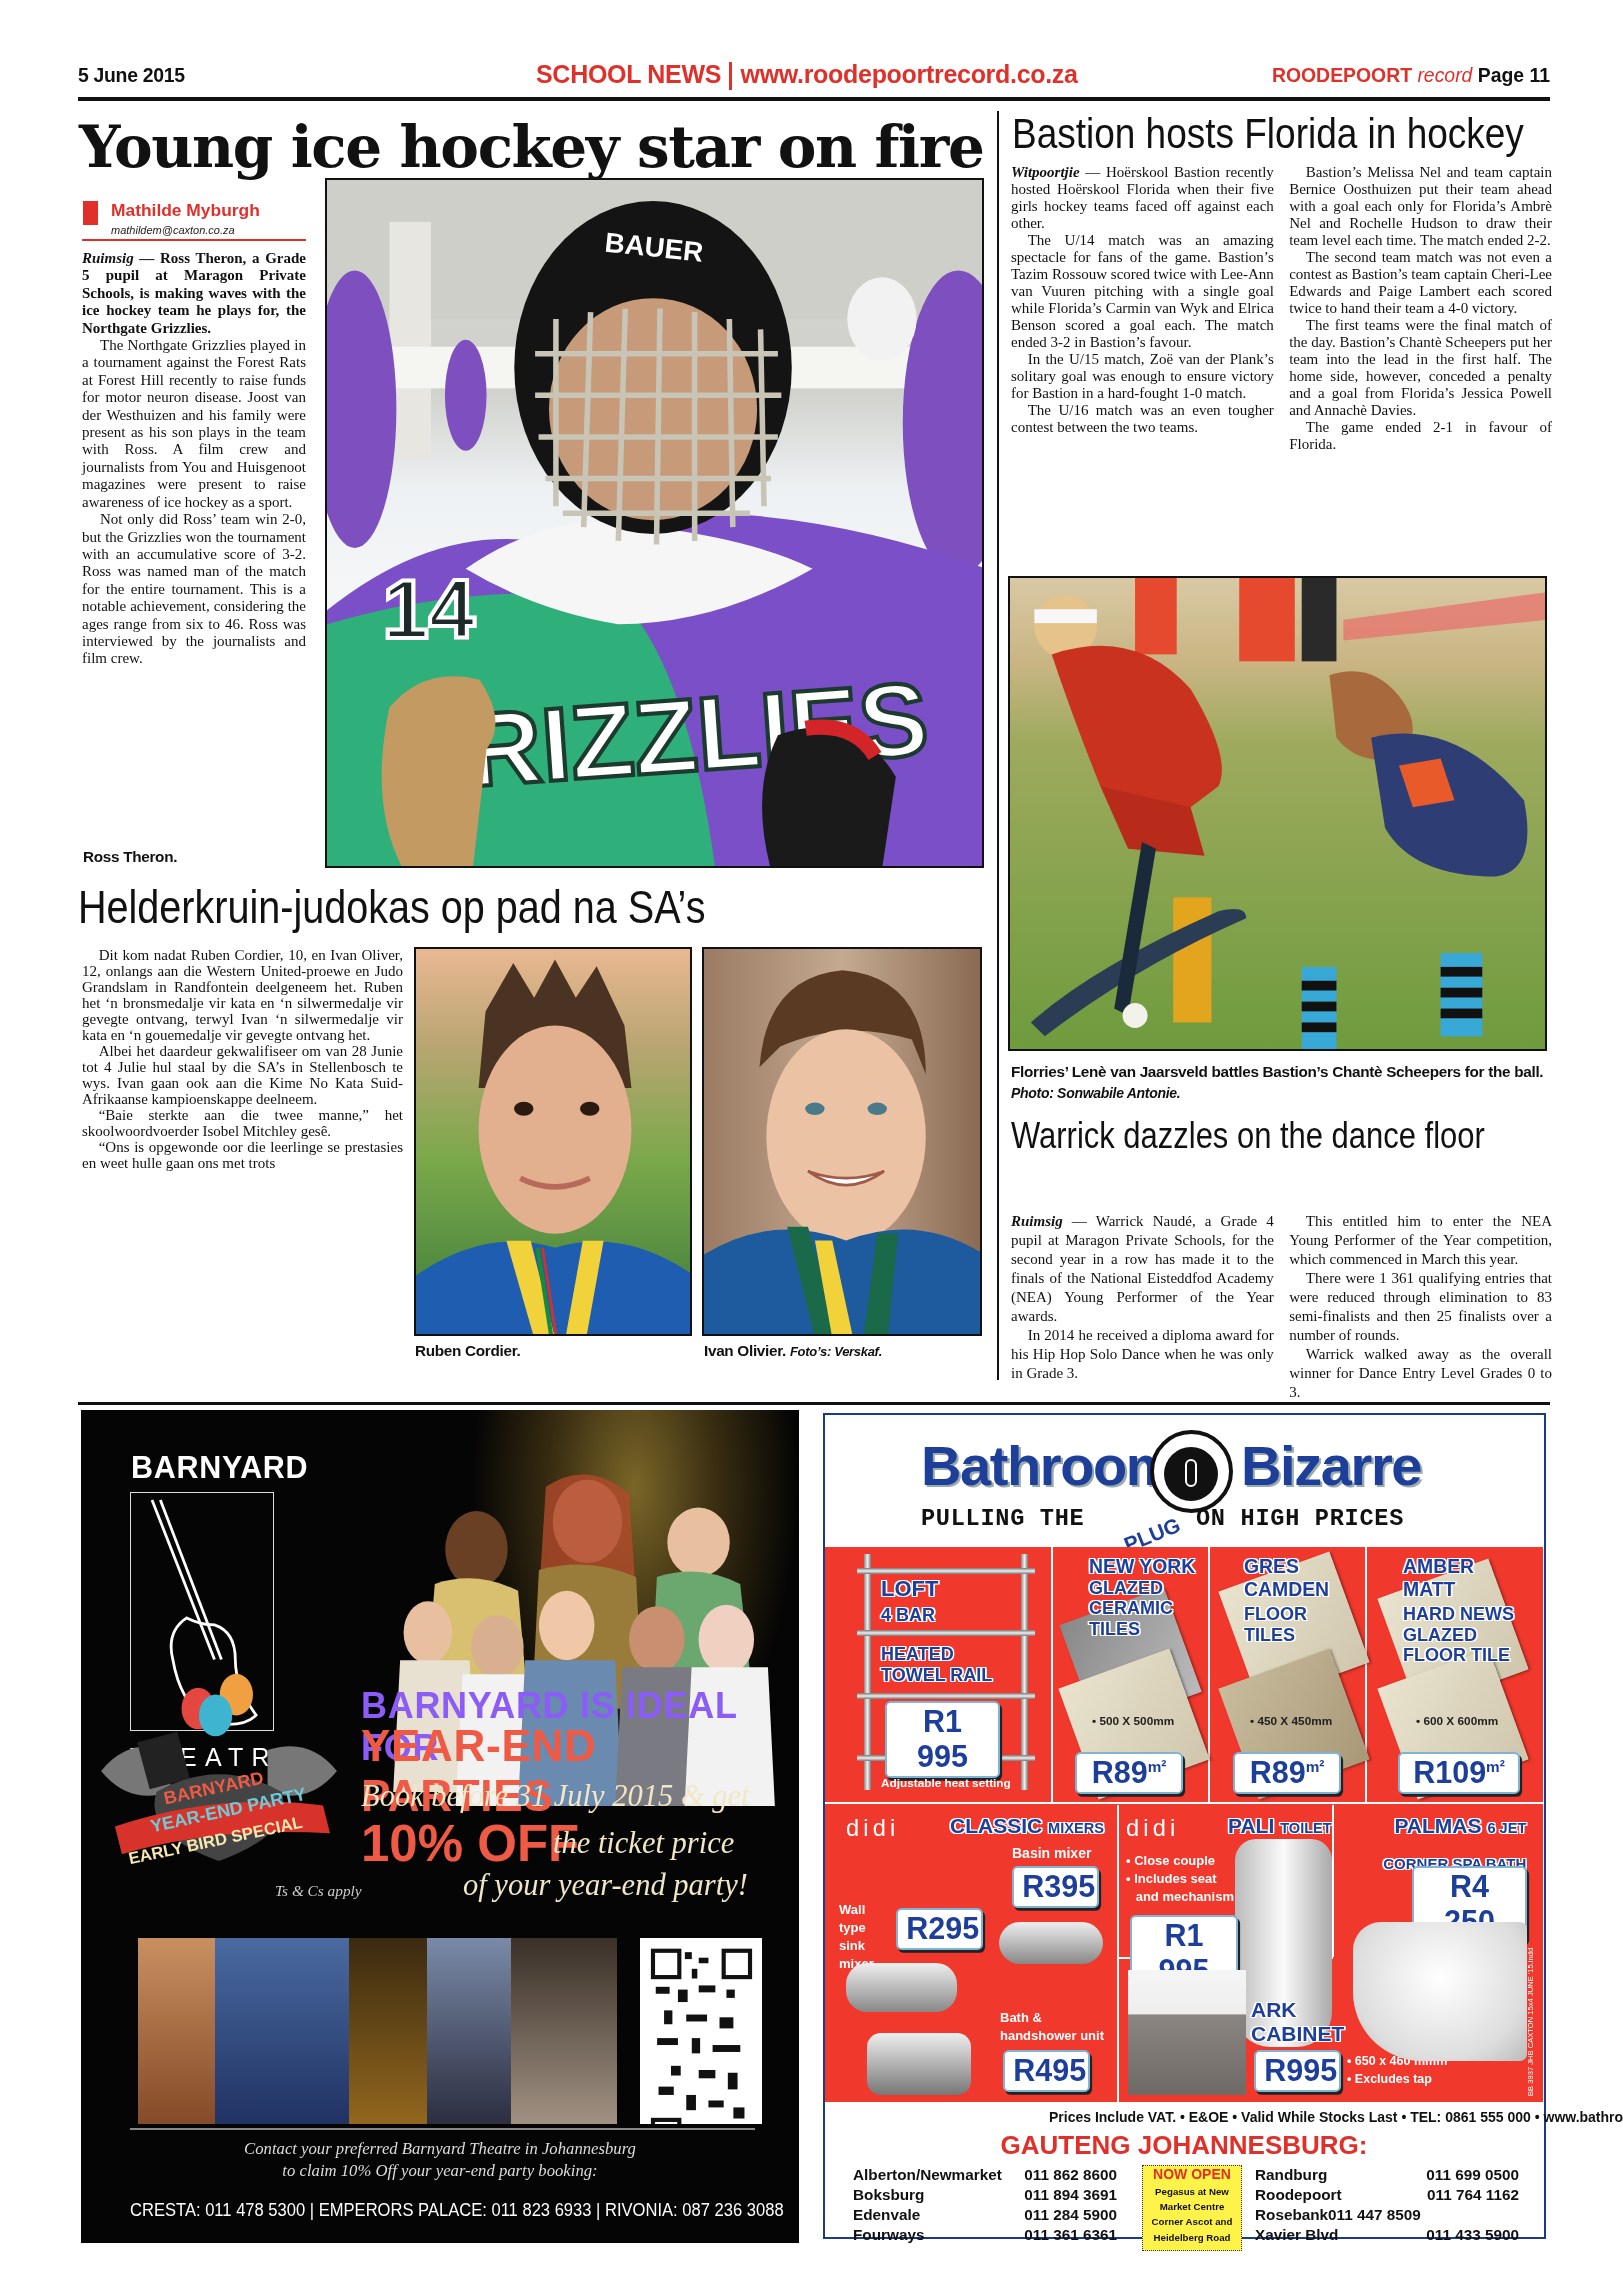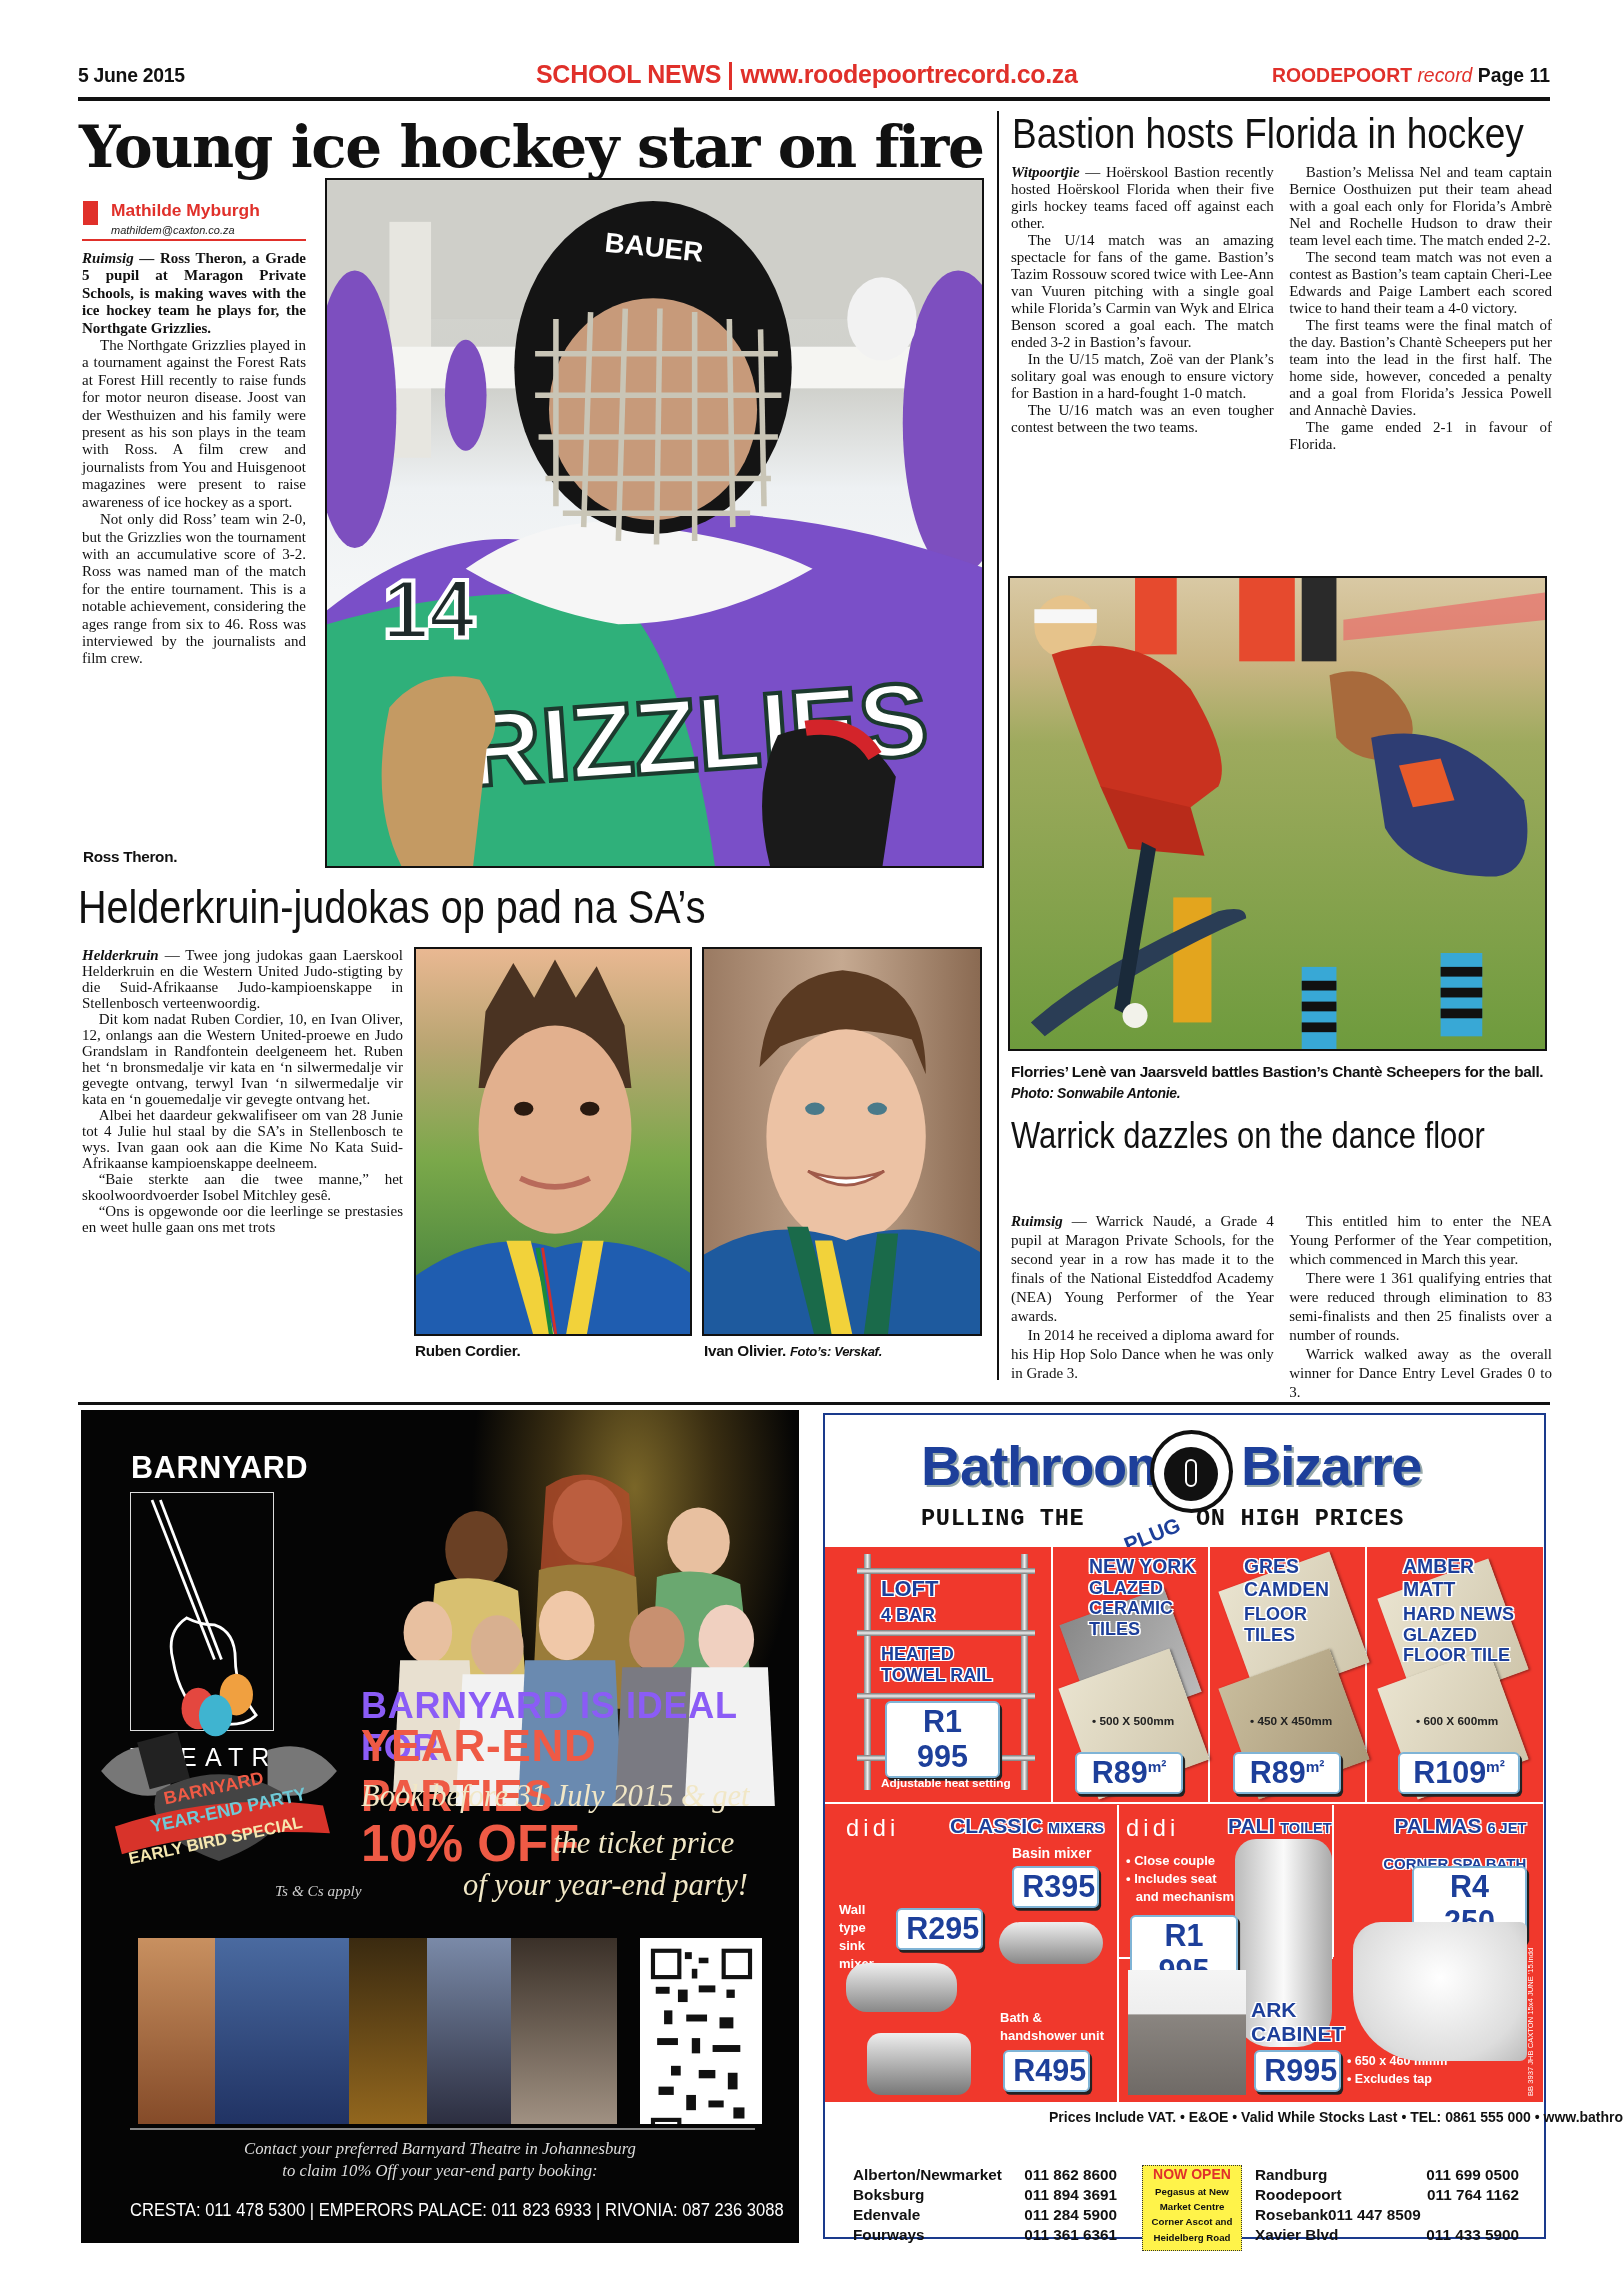--- a/index.html
+++ b/index.html
@@ -182,21 +182,20 @@
 <div class="abs" style="left:1011px;top:1212px;width:541px;column-count:2;column-gap:15.3px;font-size:15px;line-height:19px;text-align:justify">
   <p><i style="font-weight:bold">Ruimsig</i><span> — Warrick Naudé, a Grade 4 pupil at Maragon Private Schools, for the second year in a row has made it to the finals of the National Eisteddfod Academy (NEA) Young Performer of the Year awards.</span></p>
   <p style="text-indent:16.7px">In 2014 he received a diploma award for his Hip Hop Solo Dance when he was only in Grade 3.</p>
   <p style="text-indent:16.7px">This entitled him to enter the NEA Young Performer of the Year competition, which commenced in March this year.</p>
   <p style="text-indent:16.7px">There were 1 361 qualifying entries that were reduced through elimination to 83 semi-finalists and then 25 finalists over a number of rounds.</p>
   <p style="text-indent:16.7px">Warrick walked away as the overall winner for Dance Entry Level Grades 0 to 3.</p>
 </div>
 
 <div class="abs h-cond" style="left:78px;top:884px;font-size:46px;transform:scaleX(.86);transform-origin:left top;white-space:nowrap">Helderkruin-judokas op pad na SA’s</div>
 <div class="abs" style="left:82px;top:947px;width:321px;font-size:15px;line-height:16px;text-align:justify">
-  <p><i style="font-weight:bold">Helderkruin</i><span> — Twee jong judokas gaan Laerskool Helderkruin en die Western United Judo-stigting by die Suid-Afrikaanse Judo-kampioenskappe in Stellenbosch verteenwoordig.</span></p>
   <p style="text-indent:16.7px">Dit kom nadat Ruben Cordier, 10, en Ivan Oliver, 12, onlangs aan die Western United-proewe en Judo Grandslam in Randfontein deelgeneem het. Ruben het ‘n bronsmedalje vir kata en ‘n silwermedalje vir gevegte ontvang, terwyl Ivan ‘n silwermedalje vir kata en ‘n gouemedalje vir gevegte ontvang het.</p>
   <p style="text-indent:16.7px">Albei het daardeur gekwalifiseer om van 28 Junie tot 4 Julie hul staal by die SA’s in Stellenbosch te wys. Ivan gaan ook aan die Kime No Kata Suid-Afrikaanse kampioenskappe deelneem.</p>
   <p style="text-indent:16.7px">“Baie sterkte aan die twee manne,” het skoolwoordvoerder Isobel Mitchley gesê.</p>
   <p style="text-indent:16.7px">“Ons is opgewonde oor die leerlinge se prestasies en weet hulle gaan ons met trots</p>
 </div>
 
 <div class="abs photo" style="left:414px;top:947px;width:278px;height:389px;background:linear-gradient(180deg,#e9b892 0%,#b9a572 25%,#7aa84a 55%,#3a7a3a 100%)">
   <svg width="278" height="389" viewBox="0 0 400 560">
     <path d="M100 90 L140 20 L170 70 L200 15 L230 70 L260 25 L300 110 L310 200 L90 200Z" fill="#4a3322"></path>
     <ellipse cx="200" cy="260" rx="110" ry="150" fill="#e2b08e"></ellipse>
@@ -431,20 +430,21 @@
     </div>
 
     <div class="abs bb-prod" style="right:16.7px;top:267px;font-size:21px;text-align:right"><span>PALMAS</span> <small>6 JET</small></div>
     <div class="abs bb-prod" style="right:16.7px;top:308px;font-size:15px">CORNER SPA BATH</div>
     <div class="abs bb-price" style="left:587px;top:319px;width:115px">R4 250</div>
     <div class="abs" style="left:528px;top:375px;width:174px;height:139px;border-radius:28px 7px 7px 69px;background:radial-gradient(ellipse at 50% 40%,#fff,#ddd 70%,#bbb)"></div>
     <div class="abs" style="left:701px;top:389px;width:14px;height:160px;font:7.6px 'Liberation Sans',sans-serif;color:#fff;writing-mode:vertical-rl;transform:rotate(180deg)">BB 3937 JHB CAXTON 15x4 JUNE '15.indd</div>
   </div>
 
   <div class="abs bb-foot" style="left:0;top:694px;width:858px;text-align:right">Prices Include VAT. • E&amp;OE • Valid While Stocks Last • TEL: 0861 555 000 • www.bathroom.co.za</div>
+  <div class="abs bb-gauteng" style="left:0;top:715px;width:718px">GAUTENG JOHANNESBURG:</div>
   <div class="abs bb-store" style="left:28px;top:750px;width:264px">
     <div style="display:flex;justify-content:space-between">
         <span>Alberton/Newmarket</span>
         <span>011 862 8600</span>
       </div>
     <div style="display:flex;justify-content:space-between">
         <span>Boksburg</span>
         <span>011 894 3691</span>
       </div>
     <div style="display:flex;justify-content:space-between">

